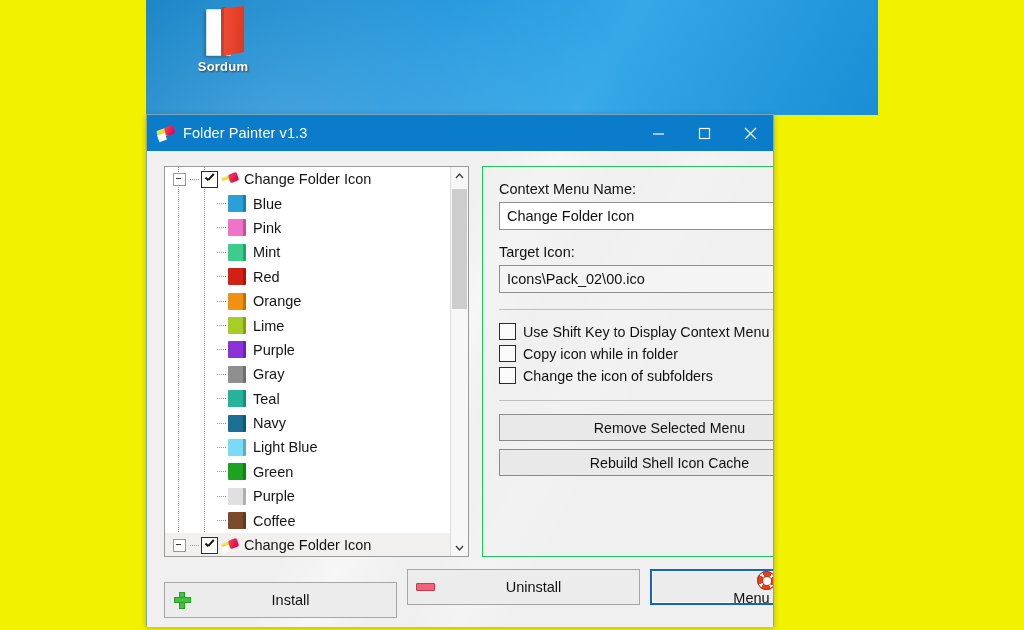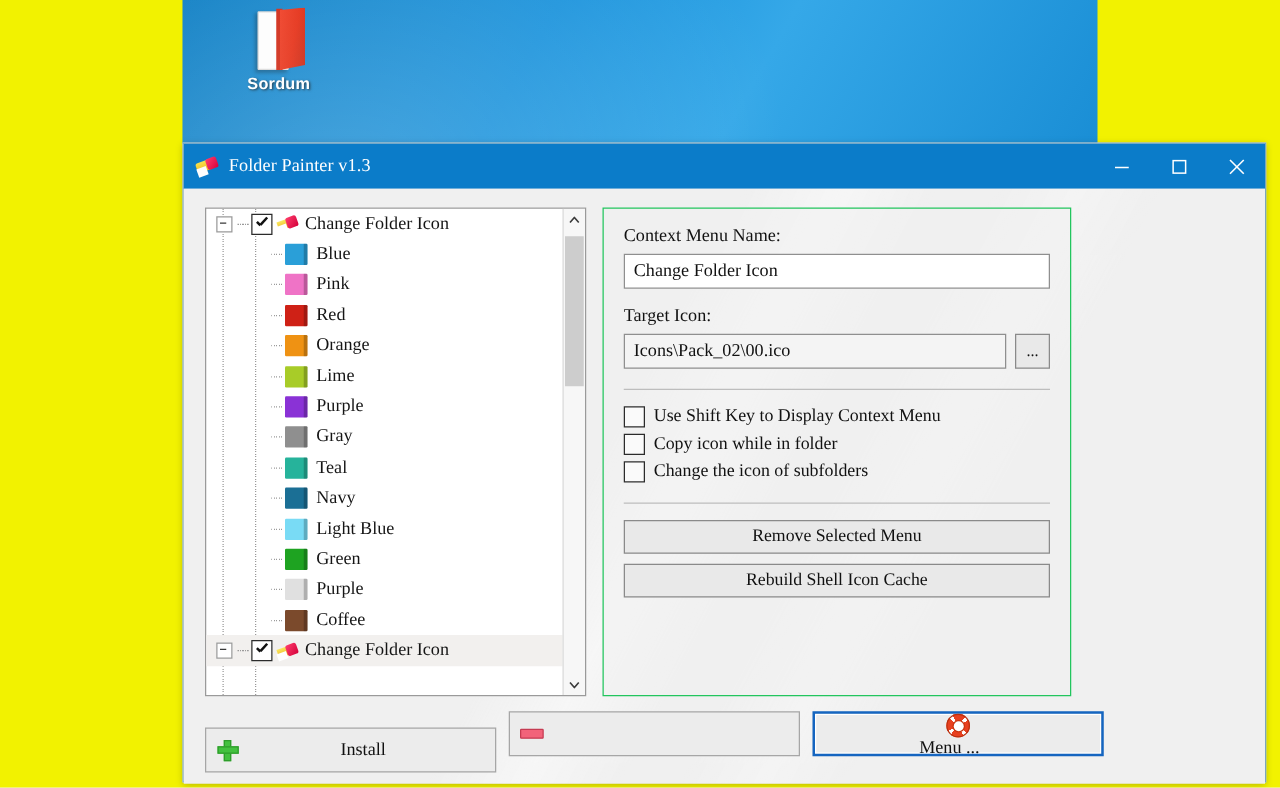--- a/index.html
+++ b/index.html
@@ -37,24 +37,23 @@
   .folder-red .spine{
     position:absolute;left:24px;top:1px;width:5px;height:49px;background:#cf2510;
   }
   .desk-label{
     margin-top:3px;font-size:13px;color:#fff;font-weight:700;letter-spacing:.2px;
     text-shadow:1px 1px 2px rgba(0,0,0,.75);
   }
 
   
   .window{
-    position:absolute;left:146px;top:114px;width:867px;height:512px;
+    position:absolute;left:146px;top:114px;width:628px;height:512px;
     background:#f0f0f0;border:1px solid #7ba7bd;box-sizing:border-box;
     box-shadow:0 2px 6px rgba(0,0,0,.25);
-    font-family:Liberation Serif, serif;
   }
   .titlebar{
     height:36px;background:#0b7cc9;display:flex;align-items:center;position:relative;
   }
   .titlebar .appicon{
     width:18px;height:18px;margin-left:9px;margin-right:9px;position:relative;flex:0 0 auto;
   }
   .appicon .brush-h{
     position:absolute;left:1px;top:5px;width:12px;height:8px;
     background:linear-gradient(180deg,#f7e14c 0%,#f0b81f 100%);
@@ -300,20 +299,26 @@
                 <div class="leaf-indent"></div>
                 <div class="dots"></div>
                 <div class="swatch" style="background:#2a9fd8"></div>
                 <span class="tlabel">Blue</span>
               </div>
               <div class="trow">
                 <div class="leaf-indent"></div>
                 <div class="dots"></div>
                 <div class="swatch" style="background:#ef73c6"></div>
                 <span class="tlabel">Pink</span>
+              </div>
+              <div class="trow">
+                <div class="leaf-indent"></div>
+                <div class="dots"></div>
+                <div class="swatch" style="background:#3dcc8b"></div>
+                <span class="tlabel">Mint</span>
               </div>
               <div class="trow">
                 <div class="leaf-indent"></div>
                 <div class="dots"></div>
                 <div class="swatch" style="background:#cf2116"></div>
                 <span class="tlabel">Red</span>
               </div>
               <div class="trow">
                 <div class="leaf-indent"></div>
                 <div class="dots"></div>
@@ -445,20 +450,21 @@
         <div class="bbtn" style="width:233px;margin-top:13px;">
           <div class="ico-wrap">
               <div class="plus"></div>
             </div>
           <div class="btxt">Install</div>
         </div>
         <div class="bbtn" style="width:233px;">
           <div class="ico-wrap">
               <div class="minus"></div>
             </div>
+          <div class="btxt">Uninstall</div>
         </div>
         <div class="bbtn focus" style="width:233px;flex-direction:column;">
           <div class="ico-wrap">
               <div class="ring"></div>
             </div>
           <div class="btxt">Menu ...</div>
         </div>
       </div>
 
     </div>

